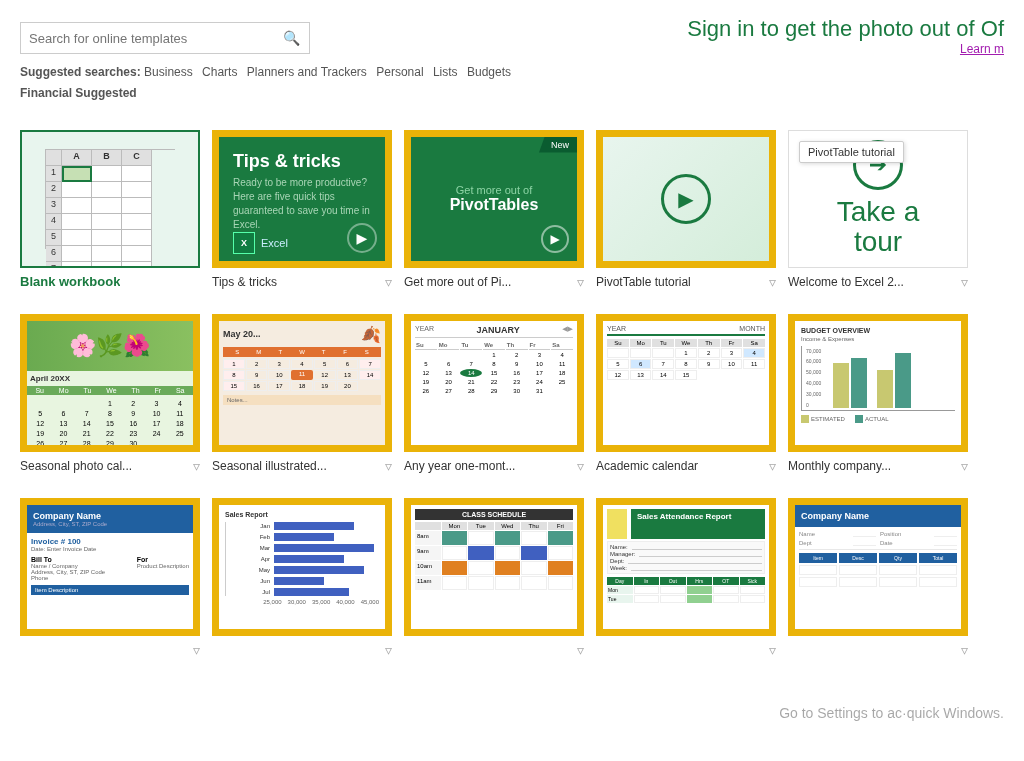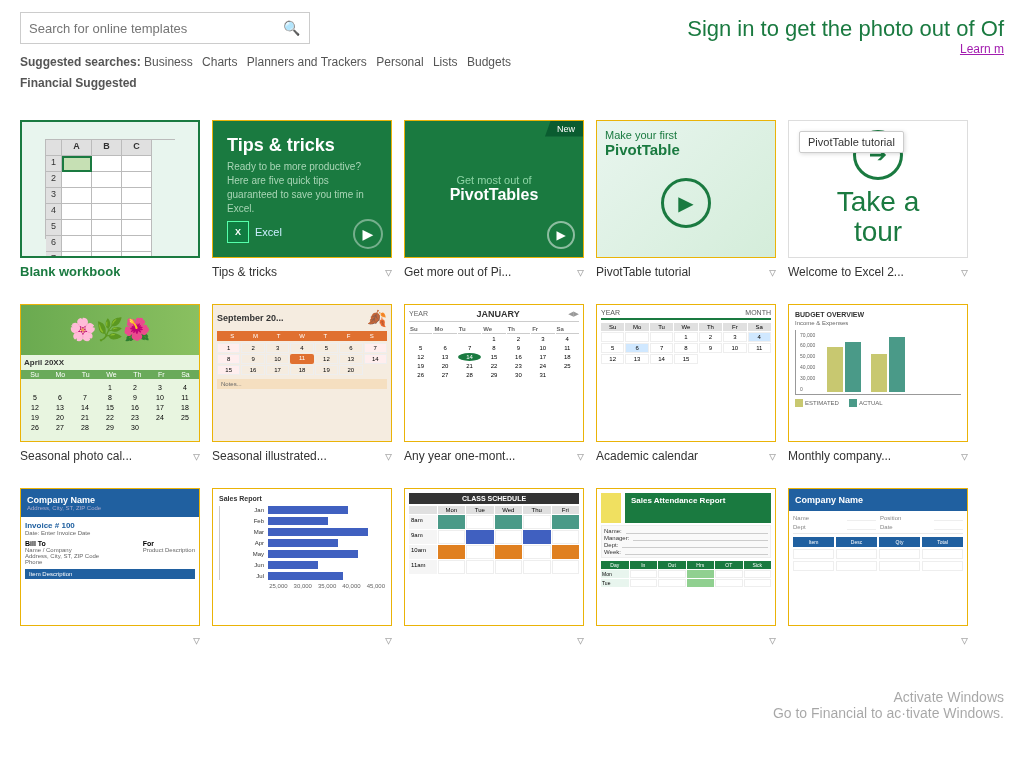--- a/index.html
+++ b/index.html
@@ -1,38 +1,38 @@
 <!DOCTYPE html>
 <html><head>
   <meta charset="utf-8">
   <style>
     * { margin: 0; padding: 0; box-sizing: border-box; }
     body { font-family: 'Segoe UI', Arial, sans-serif; background: #fff; width: 1024px; height: 761px; overflow: hidden; font-size: 13px; }
 
     
     .header { display: flex; align-items: flex-start; padding: 12px 20px 0 20px; justify-content: space-between; }
-    .search-area { flex: 0 0 auto; }
+    .search-area { flex: 0 0 auto; margin-top: 10px; }
     .search-box { display: flex; align-items: center; border: 1px solid #ccc; width: 290px; height: 32px; padding: 0 8px; }
     .search-box input { border: none; outline: none; flex: 1; font-size: 13px; color: #333; }
     .search-icon { color: #555; font-size: 14px; cursor: pointer; }
     .suggested { margin-top: 8px; font-size: 12px; color: #555; line-height: 1.8; }
     .suggested span { font-weight: 600; }
     .suggested a { color: #555; text-decoration: none; margin-right: 6px; cursor: pointer; }
     .financial { font-size: 12px; color: #555; margin-top: 2px; }
     .financial a { color: #555; text-decoration: none; font-weight: 600; cursor: pointer; }
     .sign-in-banner { color: #1a7a40; font-size: 22px; font-weight: 300; text-align: right; padding-top: 4px; }
     .learn-more { color: #a21caf; font-size: 12px; text-align: right; cursor: pointer; text-decoration: underline; }
 
     
     .templates-container { padding: 20px 20px 10px 20px; overflow-y: auto; height: 690px; }
     .templates-row { display: flex; gap: 12px; margin-bottom: 24px; }
 
     
     .template-card { display: flex; flex-direction: column; cursor: pointer; position: relative; }
-    .card-thumb { width: 180px; height: 138px; border: 1px solid #eab308; overflow: hidden; position: relative; display: flex; align-items: center; justify-content: center; background: #fff; }
+    .card-thumb { width: 180px; height: 138px; border: 7px solid #eab308; overflow: hidden; position: relative; display: flex; align-items: center; justify-content: center; background: #fff; }
     .card-label { margin-top: 6px; font-size: 12px; color: #333; display: flex; align-items: center; justify-content: space-between; max-width: 180px; }
     .card-label span { overflow: hidden; white-space: nowrap; text-overflow: ellipsis; max-width: 160px; }
     .pin-icon { color: #aaa; font-size: 14px; }
 
     
     .blank-workbook { background: #e8f5ee; border: 2px solid #1a7a40; }
     .blank-label { color: #1a7a40; font-weight: 600; font-size: 13px; }
     .excel-grid { width: 130px; height: 100px; border-left: 1px solid #bbb; border-top: 1px solid #bbb; }
     .excel-row { display: flex; }
     .excel-cell { width: 30px; height: 16px; border-right: 1px solid #bbb; border-bottom: 1px solid #bbb; font-size: 9px; padding: 1px 2px; color: #333; background: #fff; }
@@ -84,21 +84,21 @@
       text-align: right;
       pointer-events: none;
       z-index: 9999;
     }
     .hbar-row { display: flex; align-items: center; margin-bottom: 3px; gap: 4px; }
     .hbar-label { font-size: 6px; color: #333; width: 40px; text-align: right; }
     .hbar { height: 8px; background: #4060c0; }
 
     
     .anyyear-thumb { background: white; padding: 4px; width: 100%; height: 100%; }
-    .anyyear-header { display: flex; justify-content: space-between; align-items: center; margin-bottom: 2px; }
+    .anyyear-header { display: flex; justify-content: space-between; margin-bottom: 2px; }
     .anyyear-year { font-size: 7px; color: #666; }
     .anyyear-month { font-size: 9px; font-weight: bold; color: #333; }
     .anyyear-grid { display: grid; grid-template-columns: repeat(7, 1fr); gap: 1px; }
     .anyyear-cell { text-align: center; font-size: 6px; padding: 1px; }
     .anyyear-cell.header { font-weight: bold; color: #666; border-bottom: 1px solid #ccc; }
     .anyyear-cell.today { background: #1a7a40; color: white; border-radius: 50%; }
 
     .row1 { margin-top: 10px; }
   </style>
 </head>
@@ -206,38 +206,34 @@
       <div class="card-label">
         <span>Tips &amp; tricks</span>
         <span class="pin-icon">▿</span>
       </div>
     </div>
 
     <div class="template-card">
       <div class="card-thumb pivot-card" style="position:relative;">
         <div class="pivot-thumb">
           <div class="new-badge">New</div>
-          <div class="pivot-text-top">Get most out of</div>
+          <div class="pivot-text-top">Get more out of</div>
           <div class="pivot-text-main">PivotTables</div>
           <div class="pivot-corner-icon">▶</div>
         </div>
       </div>
       <div class="card-label">
         <span>Get more out of Pi...</span>
         <span class="pin-icon">▿</span>
       </div>
     </div>
 
     <div class="template-card">
       <div class="card-thumb">
         <div class="ptutorial-thumb">
-          <div>
-            <div class="ptutorial-make">Make your first</div>
-            <div class="ptutorial-first">PivotTable</div>
-          </div>
           <div style="display:flex; align-items:center; justify-content:center; flex:1;">
             <div style="width:50px; height:50px; border:3px solid #1a7a40; border-radius:50%; display:flex; align-items:center; justify-content:center; color:#1a7a40; font-size:20px;">▶</div>
           </div>
         </div>
       </div>
       <div class="card-label">
         <span>PivotTable tutorial</span>
         <span class="pin-icon">▿</span>
       </div>
     </div>
@@ -317,21 +313,21 @@
       <div class="card-label">
         <span>Seasonal photo cal...</span>
         <span class="pin-icon">▿</span>
       </div>
     </div>
 
     <div class="template-card">
       <div class="card-thumb" style="background:#f5ece0; overflow:hidden;">
         <div style="width:100%; height:100%; padding:4px;">
           <div style="display:flex; justify-content:space-between; align-items:center; margin-bottom:3px;">
-            <div style="font-size:9px; font-weight:bold; color:#333;">September 20...</div>
+            <div style="font-size:9px; font-weight:bold; color:#333;">May 20...</div>
             <div style="font-size:16px;">🍂</div>
           </div>
           <div style="background:#e07030; padding:2px 4px; margin-bottom:2px;">
             <div style="display:grid; grid-template-columns:repeat(7,1fr); gap:1px;">
               <span style="font-size:6px; color:white; text-align:center;">S</span>
               <span style="font-size:6px; color:white; text-align:center;">M</span>
               <span style="font-size:6px; color:white; text-align:center;">T</span>
               <span style="font-size:6px; color:white; text-align:center;">W</span>
               <span style="font-size:6px; color:white; text-align:center;">T</span>
               <span style="font-size:6px; color:white; text-align:center;">F</span>
@@ -738,15 +734,14 @@
       <div class="card-label">
         <span></span>
         <span class="pin-icon">▿</span>
       </div>
     </div>
 
   </div>
 </div>
 
 <div class="activate-watermark">
-  <div>Activate Windows</div>
-  <div>Go to Financial to ac·tivate Windows.</div>
+  <div>Go to Settings to ac·quick Windows.</div>
 </div>
 
 </body></html>

